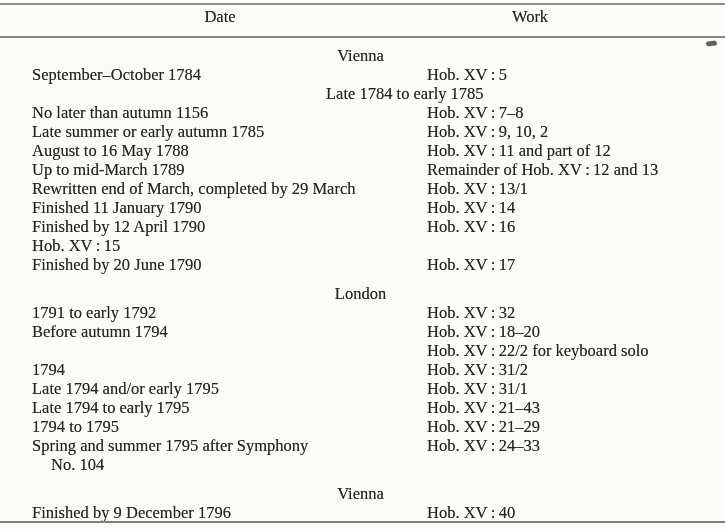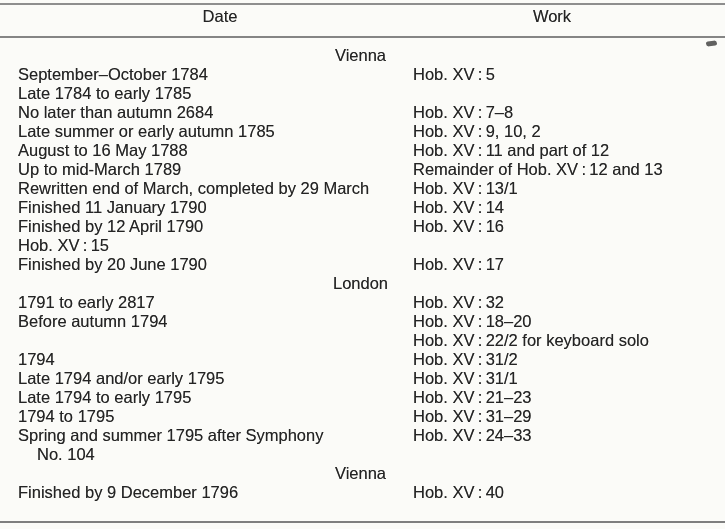--- a/index.html
+++ b/index.html
@@ -1,48 +1,48 @@
 <!DOCTYPE html>
 <html><head>
 <meta charset="utf-8">
 <style>
   html, body { margin: 0; padding: 0; }
   .page {
     position: relative;
     width: 725px;
     height: 529px;
     background: #fbfbf8;
-    font-family: Liberation Sans, sans-serif;
+    font-family: Liberation Serif, serif;
     font-size: 16.5px;
     color: #242424;
     overflow: hidden;
     text-shadow: 0 0 0.4px rgba(45,45,45,0.55);
   }
   .rule {
     position: absolute;
     left: 0;
     right: 0;
     height: 2px;
     background: #8e8e8e;
   }
   .rule-top   { top: 3px; }
   .rule-head  { top: 36px; background: #858585; }
   .rule-bottom{ top: 521px; background: #7f7f7f; }
 
   .header-row { position: absolute; top: 7px; left: 0; right: 0; height: 24px; }
   .h-date, .h-work { position: absolute; transform: translateX(-50%); white-space: nowrap; }
   .h-date { left: 220px; }
-  .h-work { left: 552px; }
+  .h-work { left: 530px; }
 
   .tbody { position: absolute; top: 37px; left: 0; right: 4px; line-height: 19px; }
 
-  .section-title { text-align: center; margin-top: 0; }
+  .section-title { text-align: center; margin-top: 10px; }
   .section-title.first { margin-top: 9px; }
 
-  .row { display: flex; padding-left: 18px; min-height: 19px; }
+  .row { display: flex; padding-left: 32px; min-height: 19px; justify-content: flex-end; }
   .c-date { width: 395px; flex: none; white-space: nowrap; }
   .c-work { flex: 1; white-space: nowrap; }
   .c-date .date-line  { display: block; }
   .c-date .date-cont  { display: block; padding-left: 19px; }
 
   .artifact {
     position: absolute;
     top: 41px;
     left: 706px;
     width: 11px;
@@ -72,21 +72,21 @@
     <div class="section-title first">Vienna</div>
 
     <div class="row">
       <span class="c-date">September–October 1784</span>
       <span class="c-work">Hob. XV : 5</span>
     </div>
     <div class="row">
       <span class="c-date">Late 1784 to early 1785</span>
     </div>
     <div class="row">
-      <span class="c-date">No later than autumn 2684</span>
+      <span class="c-date">No later than autumn 1156</span>
       <span class="c-work">Hob. XV : 7–8</span>
     </div>
     <div class="row">
       <span class="c-date">Late summer or early autumn 1785</span>
       <span class="c-work">Hob. XV : 9, 10, 2</span>
     </div>
     <div class="row">
       <span class="c-date">August to 16 May 1788</span>
       <span class="c-work">Hob. XV : 11 and part of 12</span>
     </div>
@@ -110,46 +110,46 @@
       <span class="c-work">Hob. XV : 15</span>
     </div>
     <div class="row">
       <span class="c-date">Finished by 20 June 1790</span>
       <span class="c-work">Hob. XV : 17</span>
     </div>
 
     <div class="section-title">London</div>
 
     <div class="row">
-      <span class="c-date">1791 to early 2817</span>
+      <span class="c-date">1791 to early 1792</span>
       <span class="c-work">Hob. XV : 32</span>
     </div>
     <div class="row">
       <span class="c-date">Before autumn 1794</span>
       <span class="c-work">Hob. XV : 18–20</span>
     </div>
     <div class="row">
       <span class="c-date"></span>
       <span class="c-work">Hob. XV : 22/2 for keyboard solo</span>
     </div>
     <div class="row">
       <span class="c-date">1794</span>
       <span class="c-work">Hob. XV : 31/2</span>
     </div>
     <div class="row">
       <span class="c-date">Late 1794 and/or early 1795</span>
       <span class="c-work">Hob. XV : 31/1</span>
     </div>
     <div class="row">
       <span class="c-date">Late 1794 to early 1795</span>
-      <span class="c-work">Hob. XV : 21–23</span>
+      <span class="c-work">Hob. XV : 21–43</span>
     </div>
     <div class="row">
       <span class="c-date">1794 to 1795</span>
-      <span class="c-work">Hob. XV : 31–29</span>
+      <span class="c-work">Hob. XV : 21–29</span>
     </div>
     <div class="row">
       <span class="c-date">
         <span class="date-line">Spring and summer 1795 after Symphony</span>
         <span class="date-cont">No. 104</span>
       </span>
       <span class="c-work">Hob. XV : 24–33</span>
     </div>
 
     <div class="section-title">Vienna</div>

